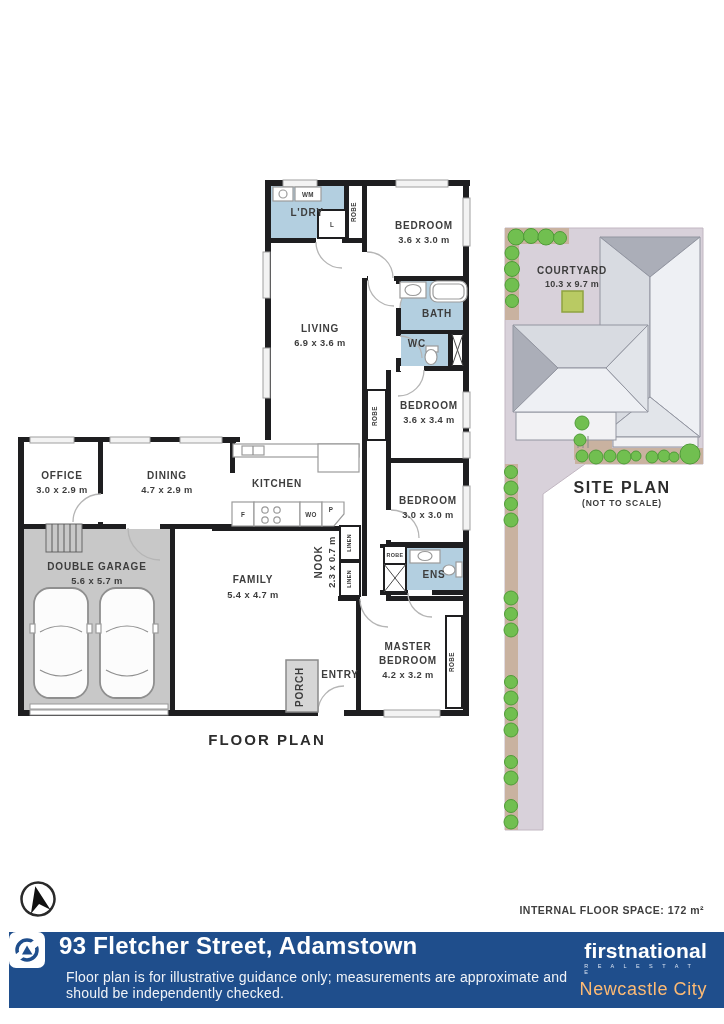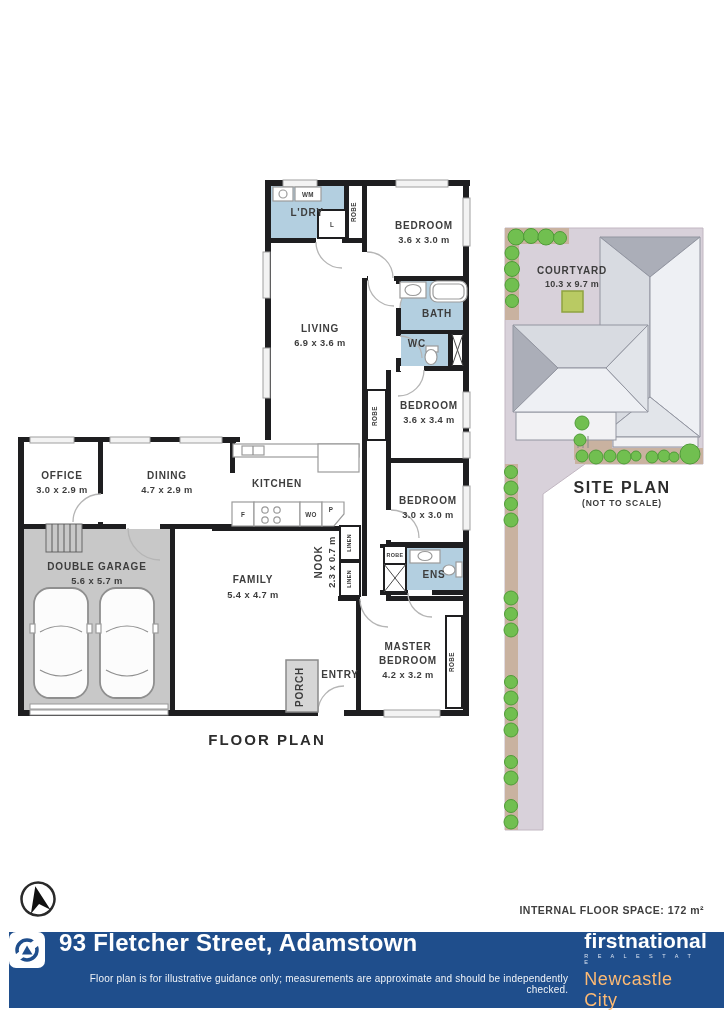--- a/index.html
+++ b/index.html
@@ -40,24 +40,24 @@
   .roofC{fill:#eef0f4;stroke:#9295a0;stroke-width:1;stroke-linejoin:round;}
   .roofD{fill:#e2e5ea;stroke:#9295a0;stroke-width:1;stroke-linejoin:round;}
   .walls{fill:#f2f2f4;stroke:#9295a0;stroke-width:1;}
   .marker{fill:#b9ca63;stroke:#8fa340;stroke-width:1.5;}
   .steps{stroke:#8a8a8a;stroke-width:1;}
   
   .footer{position:absolute;left:9px;top:932px;width:724px;height:76px;background:#1f4e8c;
           display:flex;justify-content:space-between;align-items:center;box-sizing:border-box;
           padding:0 26px 0 50px;color:#fff;}
   .addr{font-size:24px;font-weight:700;letter-spacing:.3px;margin:0 0 9px 0;}
-  .disc{font-size:10px;font-weight:400;letter-spacing:.2px;color:rgba(255,255,255,.93);margin:16px;text-align:right;}
+  .disc{font-size:14px;font-weight:400;letter-spacing:.2px;color:rgba(255,255,255,.93);margin:7px;}
   .logo{display:flex;flex-direction:column;align-items:flex-end;}
   .logo-row{display:flex;align-items:center;gap:8px;}
-  .logo-text{display:flex;flex-direction:column;align-items:flex-start;}
+  .logo-text{display:flex;flex-direction:column;align-items:flex-start;margin-left:10px;}
   .brand{font-size:21px;font-weight:700;letter-spacing:.2px;line-height:1;}
   .brand-sub{font-size:5.5px;font-weight:400;letter-spacing:4px;margin-top:2px;color:#dbe4f2;}
   .office{font-size:18px;font-weight:400;letter-spacing:.6px;margin-top:4px;color:#fdba74;}
 </style>
 </head>
 <body>
 
 <div class="page">
 
 <svg width="724" height="932" viewBox="0 0 724 932">

